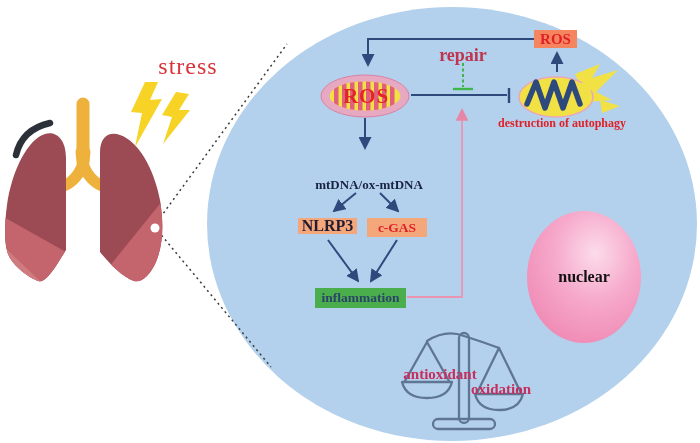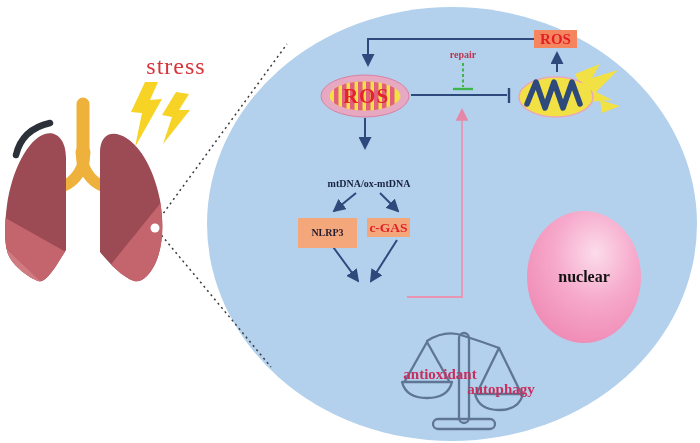--- a/index.html
+++ b/index.html
@@ -5,41 +5,41 @@
   html,body{margin:0;padding:0;background:#fff;}
   #stage{
     position:relative;width:700px;height:443px;background:#fff;overflow:hidden;
     font-family:"Liberation Serif","DejaVu Serif",serif;
   }
   #scene{position:absolute;left:0;top:0;}
   .lbl{
     position:absolute;transform:translate(-50%,-50%);
     font-weight:bold;white-space:nowrap;line-height:1;
   }
-  .lbl-stress{font-size:24px;font-weight:normal;color:var(--c-stress_red,#d9343a);letter-spacing:1px;}
+  .lbl-stress{font-size:24px;font-weight:normal;color:var(--c-stress_red,#d9343a);letter-spacing:1px;margin-left:12px;}
   .lbl-ros-mito{font-size:21px;color:var(--c-bright_red,#e3242b);letter-spacing:1px;}
-  .lbl-repair{font-size:10px;color:var(--c-repair_red,#bd3550);}
+  .lbl-repair{font-size:18px;color:var(--c-repair_red,#bd3550);}
   .lbl-destruction{font-size:12px;color:var(--c-accent_red,#e01f26);}
-  .lbl-mtdna{font-size:10px;color:var(--c-dark_navy_text,#182341);}
+  .lbl-mtdna{font-size:13px;color:var(--c-dark_navy_text,#182341);}
   .lbl-nuclear{font-size:16px;color:#111;}
   .lbl-balance{font-size:15px;color:var(--c-crimson,#c62f5d);}
   .box{
     position:absolute;display:flex;align-items:center;justify-content:center;
     font-weight:bold;line-height:1;
   }
   .box-ros{
     left:534px;top:30px;width:43px;height:18px;
     background:var(--c-ros_box_bg,#f5855e);color:var(--c-accent_red,#e01f26);font-size:15px;
   }
   .box-nlrp3{
-    left:298px;top:218px;width:59px;height:30px;
-    background:var(--c-salmon_box,#f4a77b);color:var(--c-nlrp3_text,#231c31);font-size:10px;
+    left:298px;top:218px;width:59px;height:16px;
+    background:var(--c-salmon_box,#f4a77b);color:var(--c-nlrp3_text,#231c31);font-size:16px;
   }
   .box-cgas{
-    left:367px;top:218px;width:43px;height:19px;
+    left:367px;top:218px;width:60px;height:19px;
     background:var(--c-salmon_box,#f4a77b);color:var(--c-accent_red,#e02427);font-size:13.5px;
   }
   .box-inflammation{
     left:315px;top:288px;width:91px;height:20px;
     background:var(--c-green_box,#4bae4d);color:var(--c-inflammation_text,#2b4568);font-size:13.5px;
   }
 </style>
 </head>
 <body>
 
@@ -159,31 +159,35 @@
   <div class="lbl lbl-stress" style="left:176px;top:66px">stress</div>
 
   <div class="lbl lbl-ros-mito" style="left:366px;top:96px">ROS</div>
 
   <div class="lbl lbl-repair" style="left:463px;top:55px">repair</div>
 
   <div class="box box-ros">
     <span>ROS</span>
   </div>
 
+  <div class="lbl lbl-destruction" style="left:562px;top:123px">destruction of autophagy</div>
 
   <div class="lbl lbl-mtdna" style="left:369px;top:184px">mtDNA/ox-mtDNA</div>
 
   <div class="box box-nlrp3">
     <span>NLRP3</span>
   </div>
 
   <div class="box box-cgas">
     <span>c-GAS</span>
   </div>
 
+  <div class="box box-inflammation">
+    <span>inflammation</span>
+  </div>
 
   <div class="lbl lbl-nuclear" style="left:584px;top:277px">nuclear</div>
 
   <div class="lbl lbl-balance" style="left:440px;top:374px">antioxidant</div>
 
-  <div class="lbl lbl-balance" style="left:501px;top:389px">autophagy</div>
+  <div class="lbl lbl-balance" style="left:501px;top:389px">oxidation</div>
 
 </div>
 
 </body></html>

